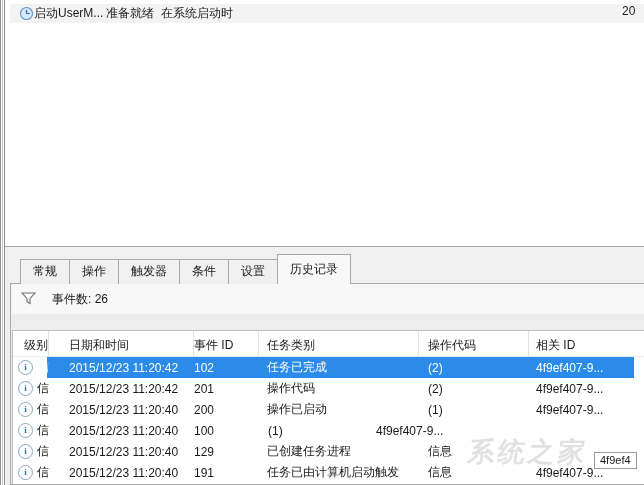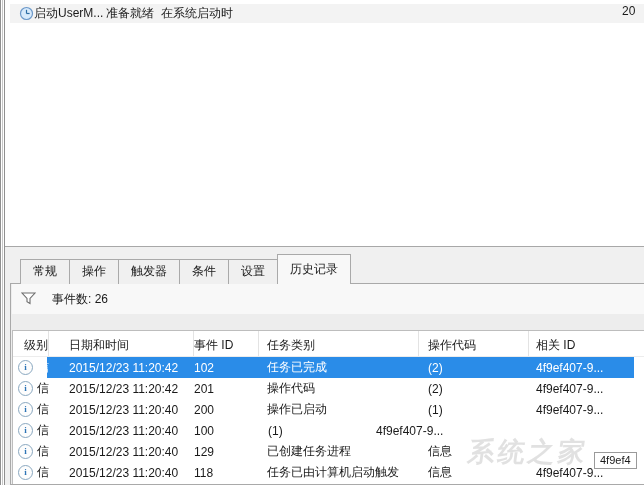--- a/index.html
+++ b/index.html
@@ -151,21 +151,21 @@
             <div class="cel c0 lvl"><span class="info-icon"></span>信息</div>
             <div class="cel c1">2015/12/23 11:20:40</div>
             <div class="cel c2">129</div>
             <div class="cel c3">已创建任务进程</div>
             <div class="cel c4">信息</div>
             <div class="cel c5"></div>
           </div>
           <div class="row">
             <div class="cel c0 lvl"><span class="info-icon"></span>信息</div>
             <div class="cel c1">2015/12/23 11:20:40</div>
-            <div class="cel c2">118</div>
+            <div class="cel c2">191</div>
             <div class="cel c3">任务已由计算机启动触发</div>
             <div class="cel c4">信息</div>
             <div class="cel c5">4f9ef407-9...</div>
           </div>
         </div>
     </div>
   </div>
 
   <div id="watermark">系统之家</div>
   <div id="tooltip">4f9ef4</div>

